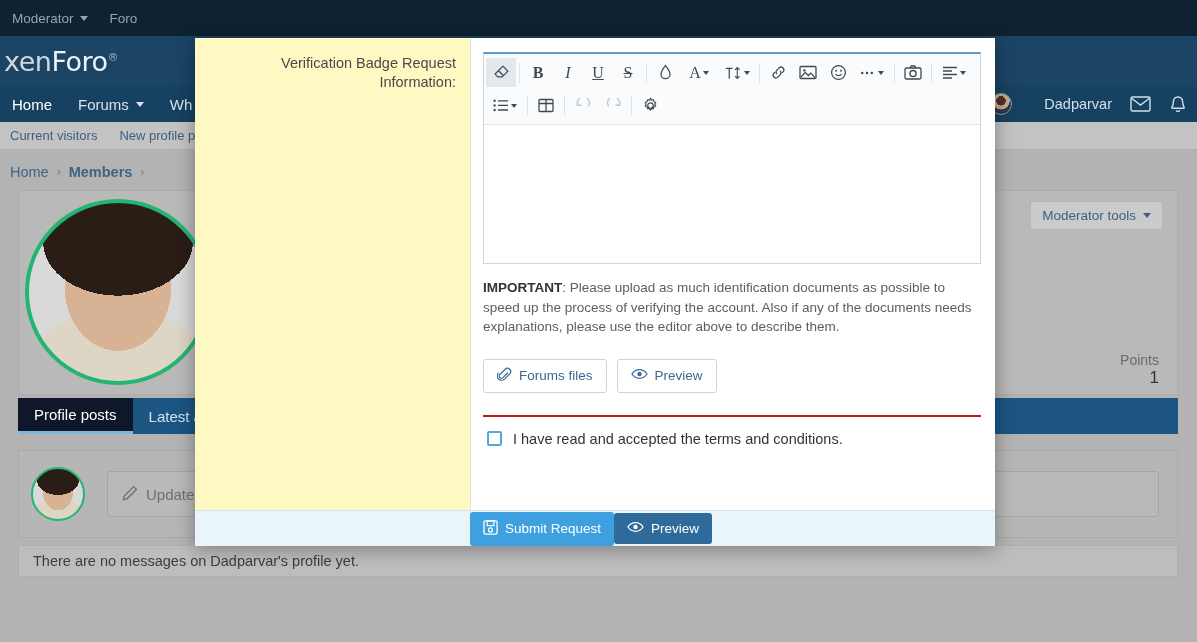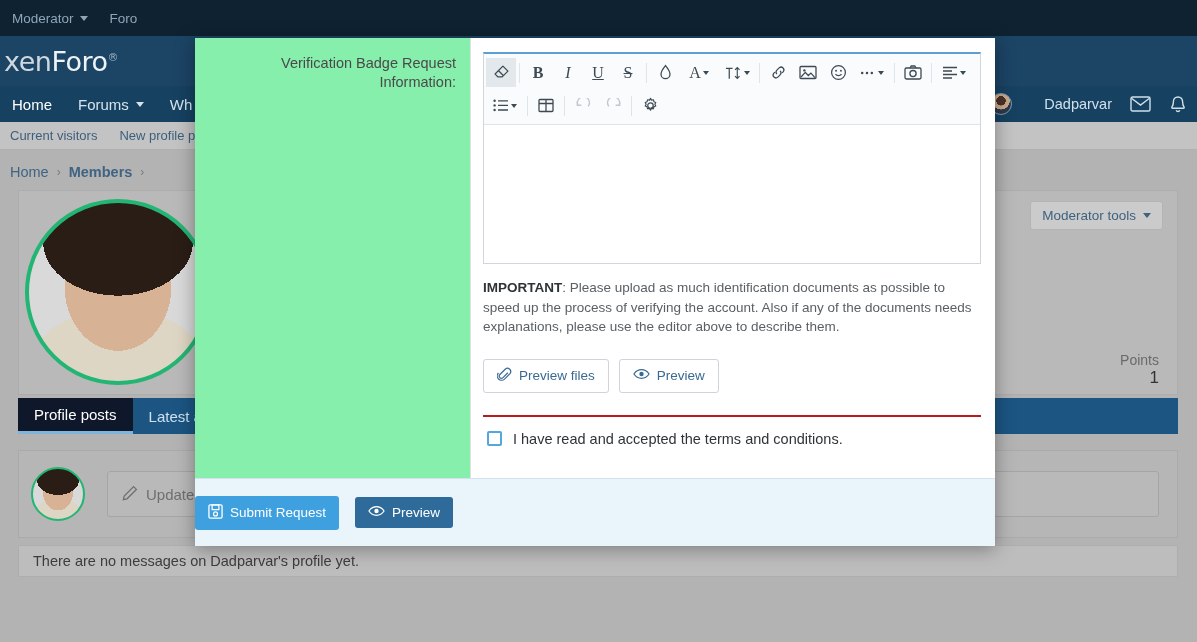--- a/index.html
+++ b/index.html
@@ -169,21 +169,21 @@
   }
   .modal-title {
     flex: 1; color: #3a87c8; font-size: 22px; font-weight: normal;
   }
   .modal-close {
     width: 30px; height: 30px; display: flex; align-items: center;
     justify-content: center; color: #7fa8c6; font-size: 23px; cursor: pointer;
   }
   .modal-body { flex: 1; display: flex; background: #fff; min-height: 0; }
   .modal-left {
-    width: 276px; background: #86efac; border-right: 1px solid #e2e2e2;
+    width: 276px; background: #fef9c3; border-right: 1px solid #e2e2e2;
     padding: 16px 14px 0 10px; text-align: right;
   }
   .modal-left .flabel {
     color: #4a4a4a; font-size: 14.5px; line-height: 19px;
   }
   .modal-right { flex: 1; padding: 14px 14px 0 12px; min-width: 0; }
 
   
   .editor {
     border: 1px solid #cfd6dc; border-top: 2px solid #5a9ed4;
@@ -225,22 +225,22 @@
     border-top: 2px solid #b91c1c; margin-top: 22px;
     padding: 14px 0 14px 4px; display: flex; align-items: center; gap: 11px;
   }
   .cbox {
     width: 15px; height: 15px; border: 2px solid #54a7dd; border-radius: 2px;
     background: #fff; cursor: pointer;
   }
   .terms-row .tlabel { color: #2f3437; font-size: 14.5px; }
 
   .modal-foot {
-    height: 68px; background: #eaf4fb; border-top: 1px solid #d3e2ee;
-    display: flex; align-items: center; gap: 16px;
+    height: 36px; background: #eaf4fb; border-top: 1px solid #d3e2ee;
+    display: flex; align-items: center; padding-left: 275px; gap: 0;
   }
   .btn-primary {
     background: #3fa0e0; color: #fff; border: none; border-radius: 3px;
     padding: 8px 13px; font-size: 13.5px; display: flex; align-items: center;
     gap: 7px; cursor: pointer; font-family: "Liberation Sans", sans-serif;
   }
   .btn-secondary {
     background: #2f6b9a; color: #fff; border: none; border-radius: 3px;
     padding: 8px 13px; font-size: 13.5px; display: flex; align-items: center;
     gap: 7px; cursor: pointer; font-family: "Liberation Sans", sans-serif;
@@ -487,21 +487,21 @@
         <b>IMPORTANT</b><span>: Please upload as much identification documents as possible to speed up the process of verifying the account. Also if any of the documents needs explanations, please use the editor above to describe them.</span>
       </div>
 
       <div class="act-row">
         <div class="btn-light">
           <span>
             <svg width="15" height="15" viewBox="0 0 16 16">
                 <path d="M11.6 6.1L6.4 11.3a2.3 2.3 0 01-3.3-3.3l5.9-5.9a3.5 3.5 0 014.9 4.9l-5.9 5.9a4.6 4.6 0 01-6.5-6.5" fill="none" stroke="#3a6a93" stroke-width="1.3"></path>
               </svg>
           </span>
-          <span>Preview files</span>
+          <span>Forums files</span>
         </div>
         <div class="btn-light">
           <span>
             <svg width="17" height="12" viewBox="0 0 18 12">
                 <path d="M1 6s3-4.6 8-4.6S17 6 17 6s-3 4.6-8 4.6S1 6 1 6z" fill="none" stroke="#3a6a93" stroke-width="1.3"></path>
                 <circle cx="9" cy="6" r="2.3" fill="#3a6a93"></circle>
               </svg>
           </span>
           <span>Preview</span>
         </div>

